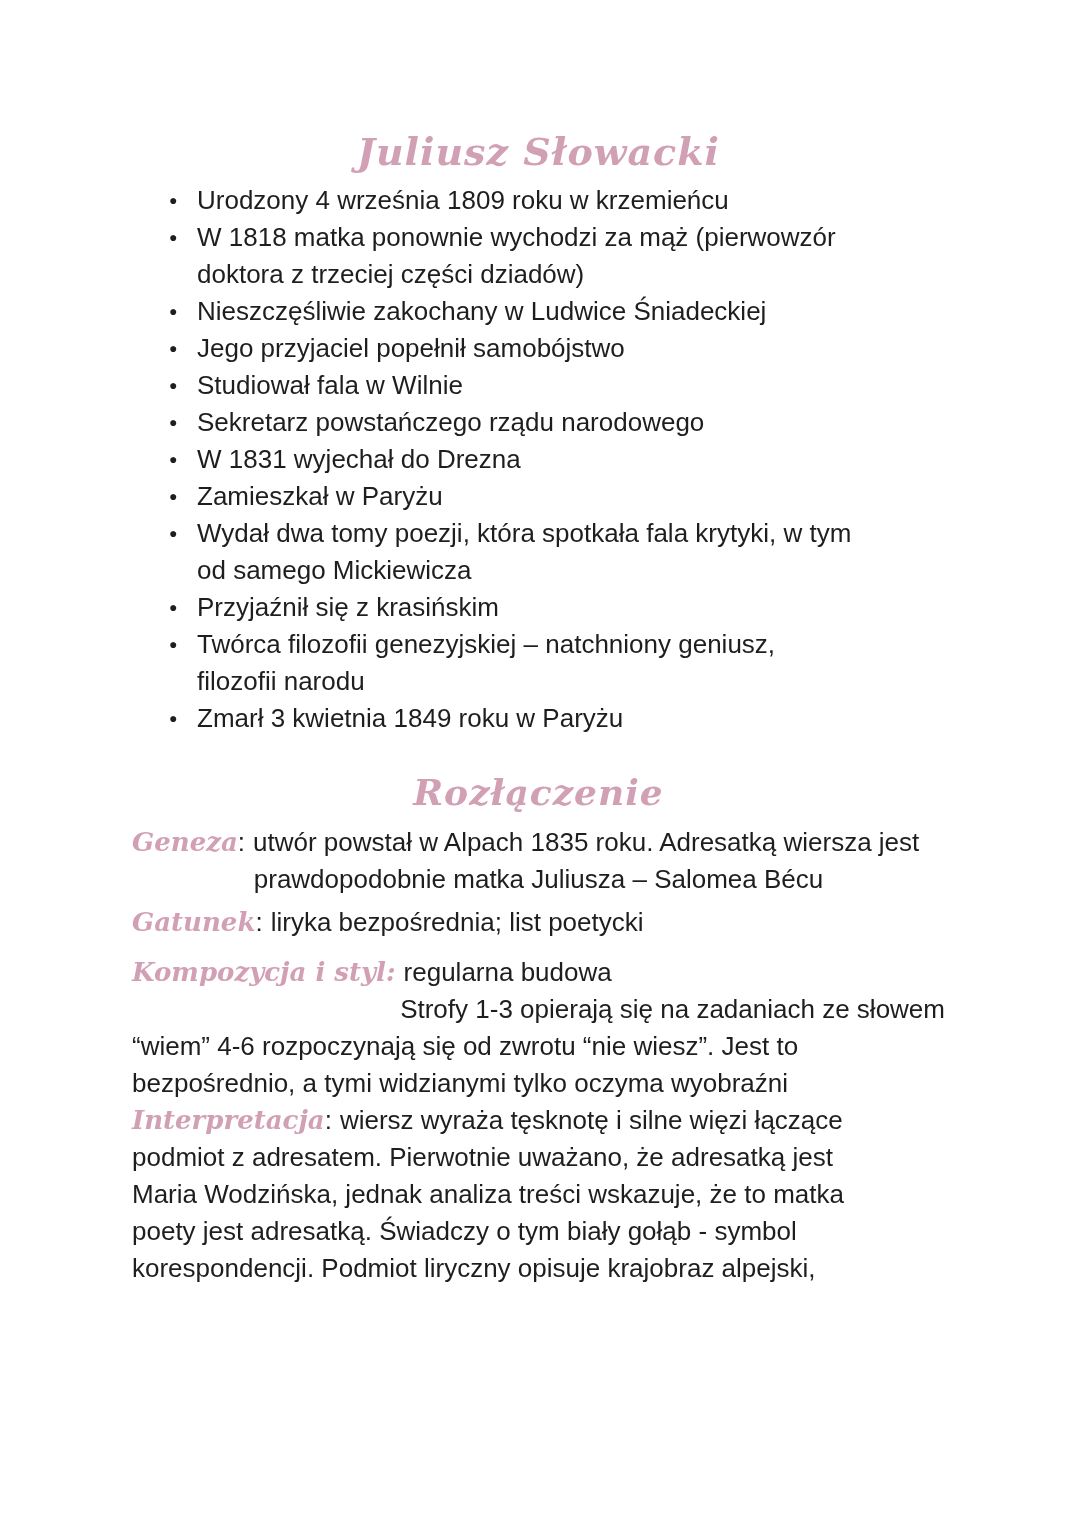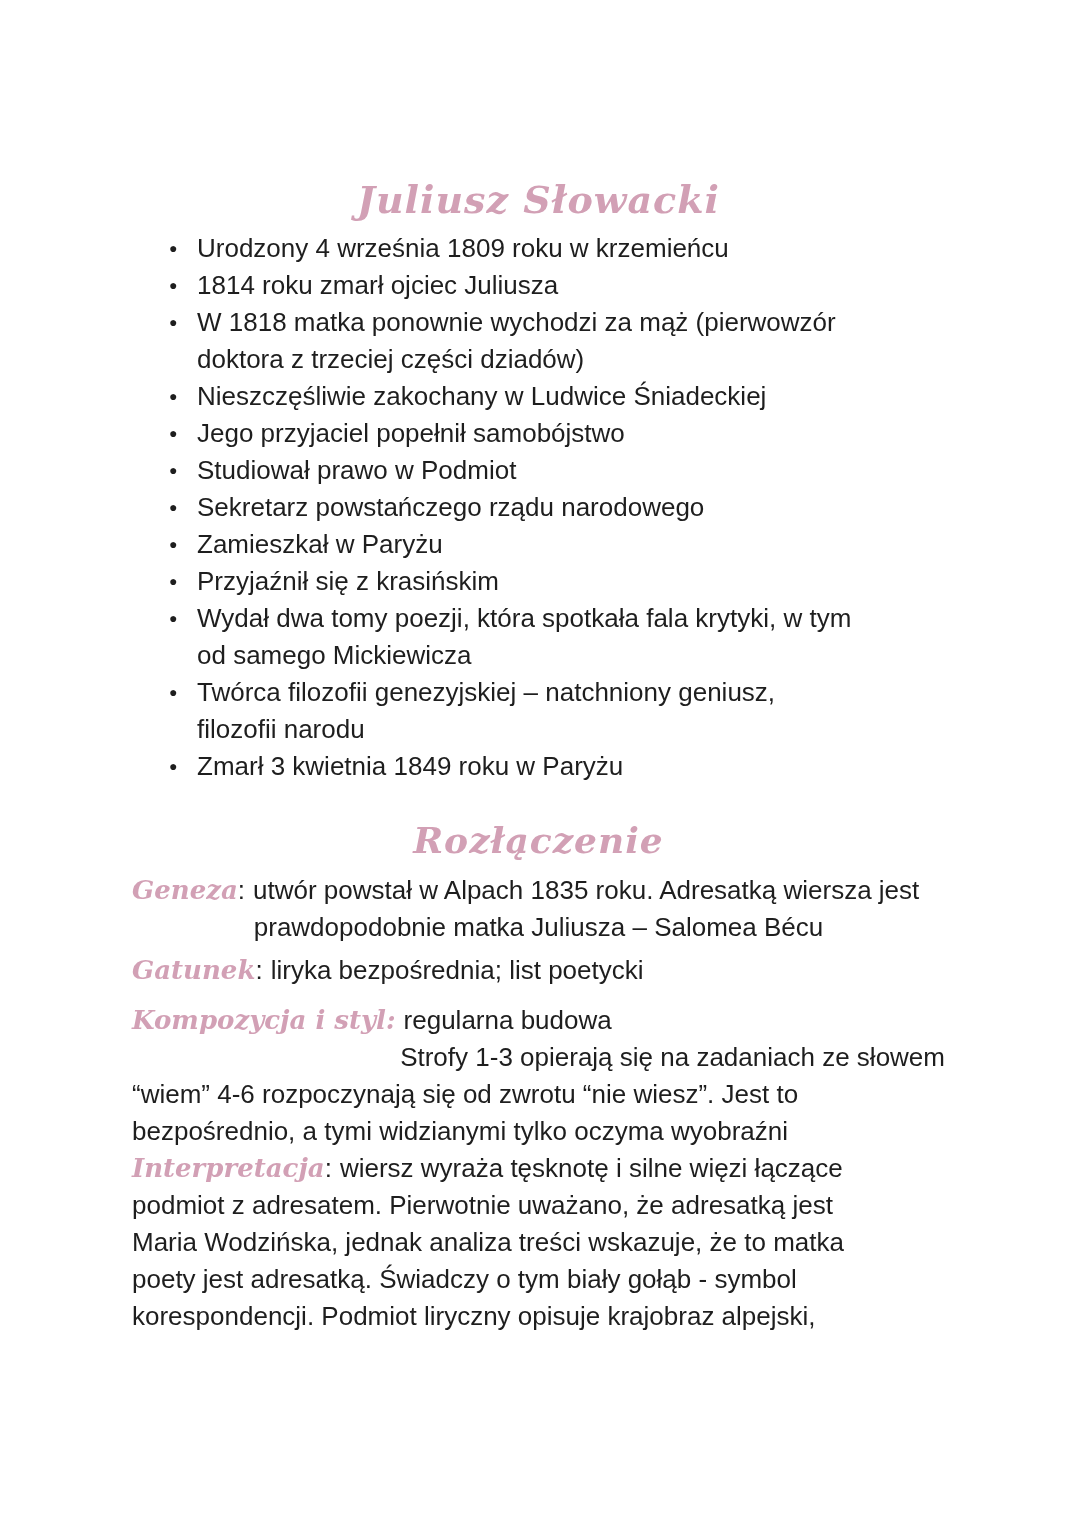--- a/index.html
+++ b/index.html
@@ -17,21 +17,20 @@
     left: 132px;
     top: 130px;
     width: 813px;
   }
   
   .script {
     font-family: "DejaVu Serif", "Liberation Serif", serif;
     font-style: italic;
     font-weight: 700;
     color: #d2a0b5;
-    margin-top: 48px;
   }
   .doc-title {
     text-align: center;
     font-size: 38px;
     line-height: 44px;
     letter-spacing: 1px;
   }
   .section-title {
     text-align: center;
     font-size: 36px;
@@ -79,47 +78,47 @@
 <div class="page">
   <div class="content">
 
     <div class="doc-title script">Juliusz Słowacki</div>
 
     <div class="bullets">
       <div class="bullet">
         <div>Urodzony 4 września 1809 roku w krzemieńcu</div>
       </div>
       <div class="bullet">
-        <div>1814 roku zmarł ojciec Juliusza</div>
-      </div>
-      <div class="bullet">
         <div>W 1818 matka ponownie wychodzi za mąż (pierwowzór</div>
         <div>doktora z trzeciej części dziadów)</div>
       </div>
       <div class="bullet">
         <div>Nieszczęśliwie zakochany w Ludwice Śniadeckiej</div>
       </div>
       <div class="bullet">
         <div>Jego przyjaciel popełnił samobójstwo</div>
       </div>
       <div class="bullet">
-        <div>Studiował prawo w Podmiot</div>
+        <div>Studiował fala w Wilnie</div>
       </div>
       <div class="bullet">
         <div>Sekretarz powstańczego rządu narodowego</div>
       </div>
       <div class="bullet">
-        <div>Zamieszkał w Paryżu</div>
+        <div>W 1831 wyjechał do Drezna</div>
       </div>
       <div class="bullet">
-        <div>Przyjaźnił się z krasińskim</div>
+        <div>Zamieszkał w Paryżu</div>
       </div>
       <div class="bullet">
         <div>Wydał dwa tomy poezji, która spotkała fala krytyki, w tym</div>
         <div>od samego Mickiewicza</div>
+      </div>
+      <div class="bullet">
+        <div>Przyjaźnił się z krasińskim</div>
       </div>
       <div class="bullet">
         <div>Twórca filozofii genezyjskiej – natchniony geniusz,</div>
         <div>filozofii narodu</div>
       </div>
       <div class="bullet">
         <div>Zmarł 3 kwietnia 1849 roku w Paryżu</div>
       </div>
     </div>
 

